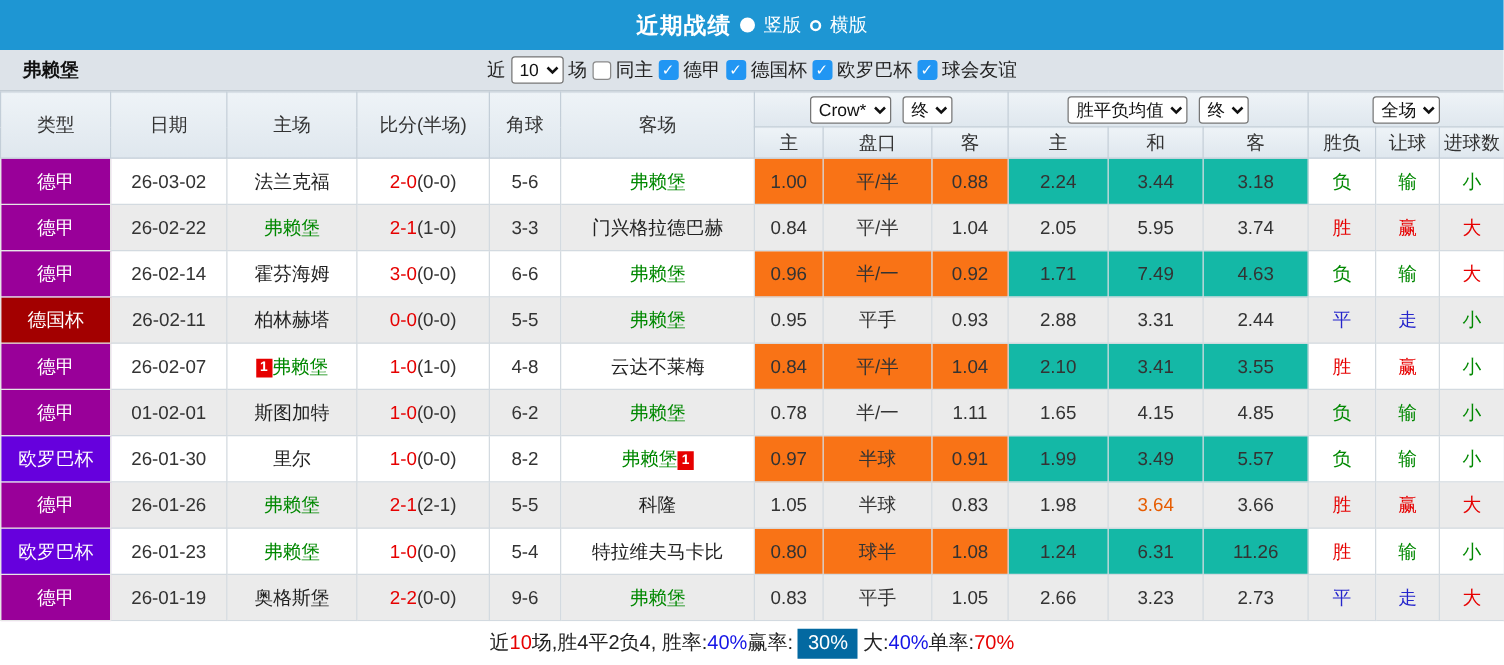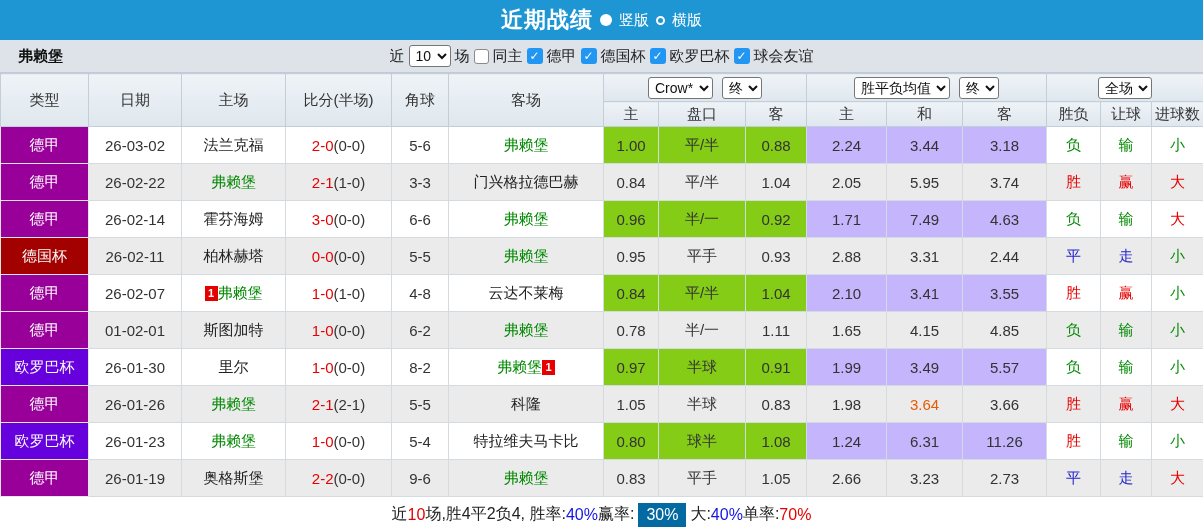--- a/index.html
+++ b/index.html
@@ -2,21 +2,21 @@
 <html><head>
 <meta charset="utf-8">
 <style>
   * { box-sizing: border-box; margin:0; padding:0; }
   html,body { width:1203px; height:532px; }
   body { font-family:"Liberation Sans","DejaVu Sans",sans-serif; background:#fff; overflow:hidden; }
   .page { width:1203px; height:532px; display:flex; flex-direction:column; overflow:hidden; }
 
   
   .titlebar { height:40px; flex:0 0 40px; background:#1e96d3; display:flex; align-items:center; justify-content:center; gap:7px; color:#fff; }
-  .titlebar .title { font-size:22px; font-weight:bold; letter-spacing:1px; }
+  .titlebar .title { font-size:18px; font-weight:bold; letter-spacing:1px; }
   .radio-dot { width:12px; height:12px; border-radius:50%; background:#fff; display:inline-block; cursor:pointer; }
   .radio-ring { width:9px; height:9px; border-radius:50%; border:2px solid #fff; background:transparent; display:inline-block; cursor:pointer; }
   .radio-label { font-size:15px; cursor:pointer; }
 
   
   .filterbar { height:33px; flex:0 0 33px; background:#dde3e9; border-bottom:1px solid #c2cbd3; position:relative; display:flex; align-items:center; justify-content:center; font-size:15px; color:#222; }
   .team-name { position:absolute; left:18px; font-weight:bold; font-size:15px; color:#111; }
   .filter-controls { display:flex; align-items:center; gap:4px; }
   select { font-family:inherit; font-size:14px; background:#fff; border:1px solid #767676; border-radius:3px; padding:1px 2px; color:#111; }
   .cb { width:16px; height:16px; border-radius:3px; background:#2196f3; color:#fff; font-size:12px; line-height:16px; text-align:center; font-weight:bold; display:inline-block; cursor:pointer; }
@@ -26,22 +26,22 @@
   
   table { border-collapse:collapse; table-layout:fixed; width:1203px; font-size:15px; }
   thead th { background:linear-gradient(#eef3f7,#dfe7ee); border:1px solid #c3ced8; font-weight:normal; color:#333; }
   .hdr-top th { height:28px; }
   .hdr-sub th { height:25px; }
   .grp-cell { vertical-align:middle; }
   .grp-inner { display:flex; justify-content:center; gap:9px; }
   tbody td { height:37px; text-align:center; border:1px solid #d3dae0; color:#333; background:#fff; }
   tbody tr.alt td { background:#ebebeb; }
   tbody td.type-cell { color:#fff; border-color:#e6e6e6; }
-  tbody td.crow-cell { background:#84cc16; }
-  tbody td.avg-cell { background:#c4b5fd; }
+  tbody td.crow-cell { background:#f97316; }
+  tbody td.avg-cell { background:#14b8a6; }
   .team-green { color:#008800; }
   .team-plain { color:#222; }
   .score-ft { color:#e60000; }
   .score-ht { color:#333; }
   .badge-1 { display:inline-block; background:#e60000; color:#fff; font-size:11px; font-weight:bold; width:13px; height:15px; line-height:15px; text-align:center; vertical-align:1px; }
 
   
   .footer { flex:1 1 auto; background:#fff; display:flex; align-items:center; justify-content:center; font-size:16px; color:#222; }
   .seg-plain { color:#222; }
   .seg-red { color:#e60000; }

